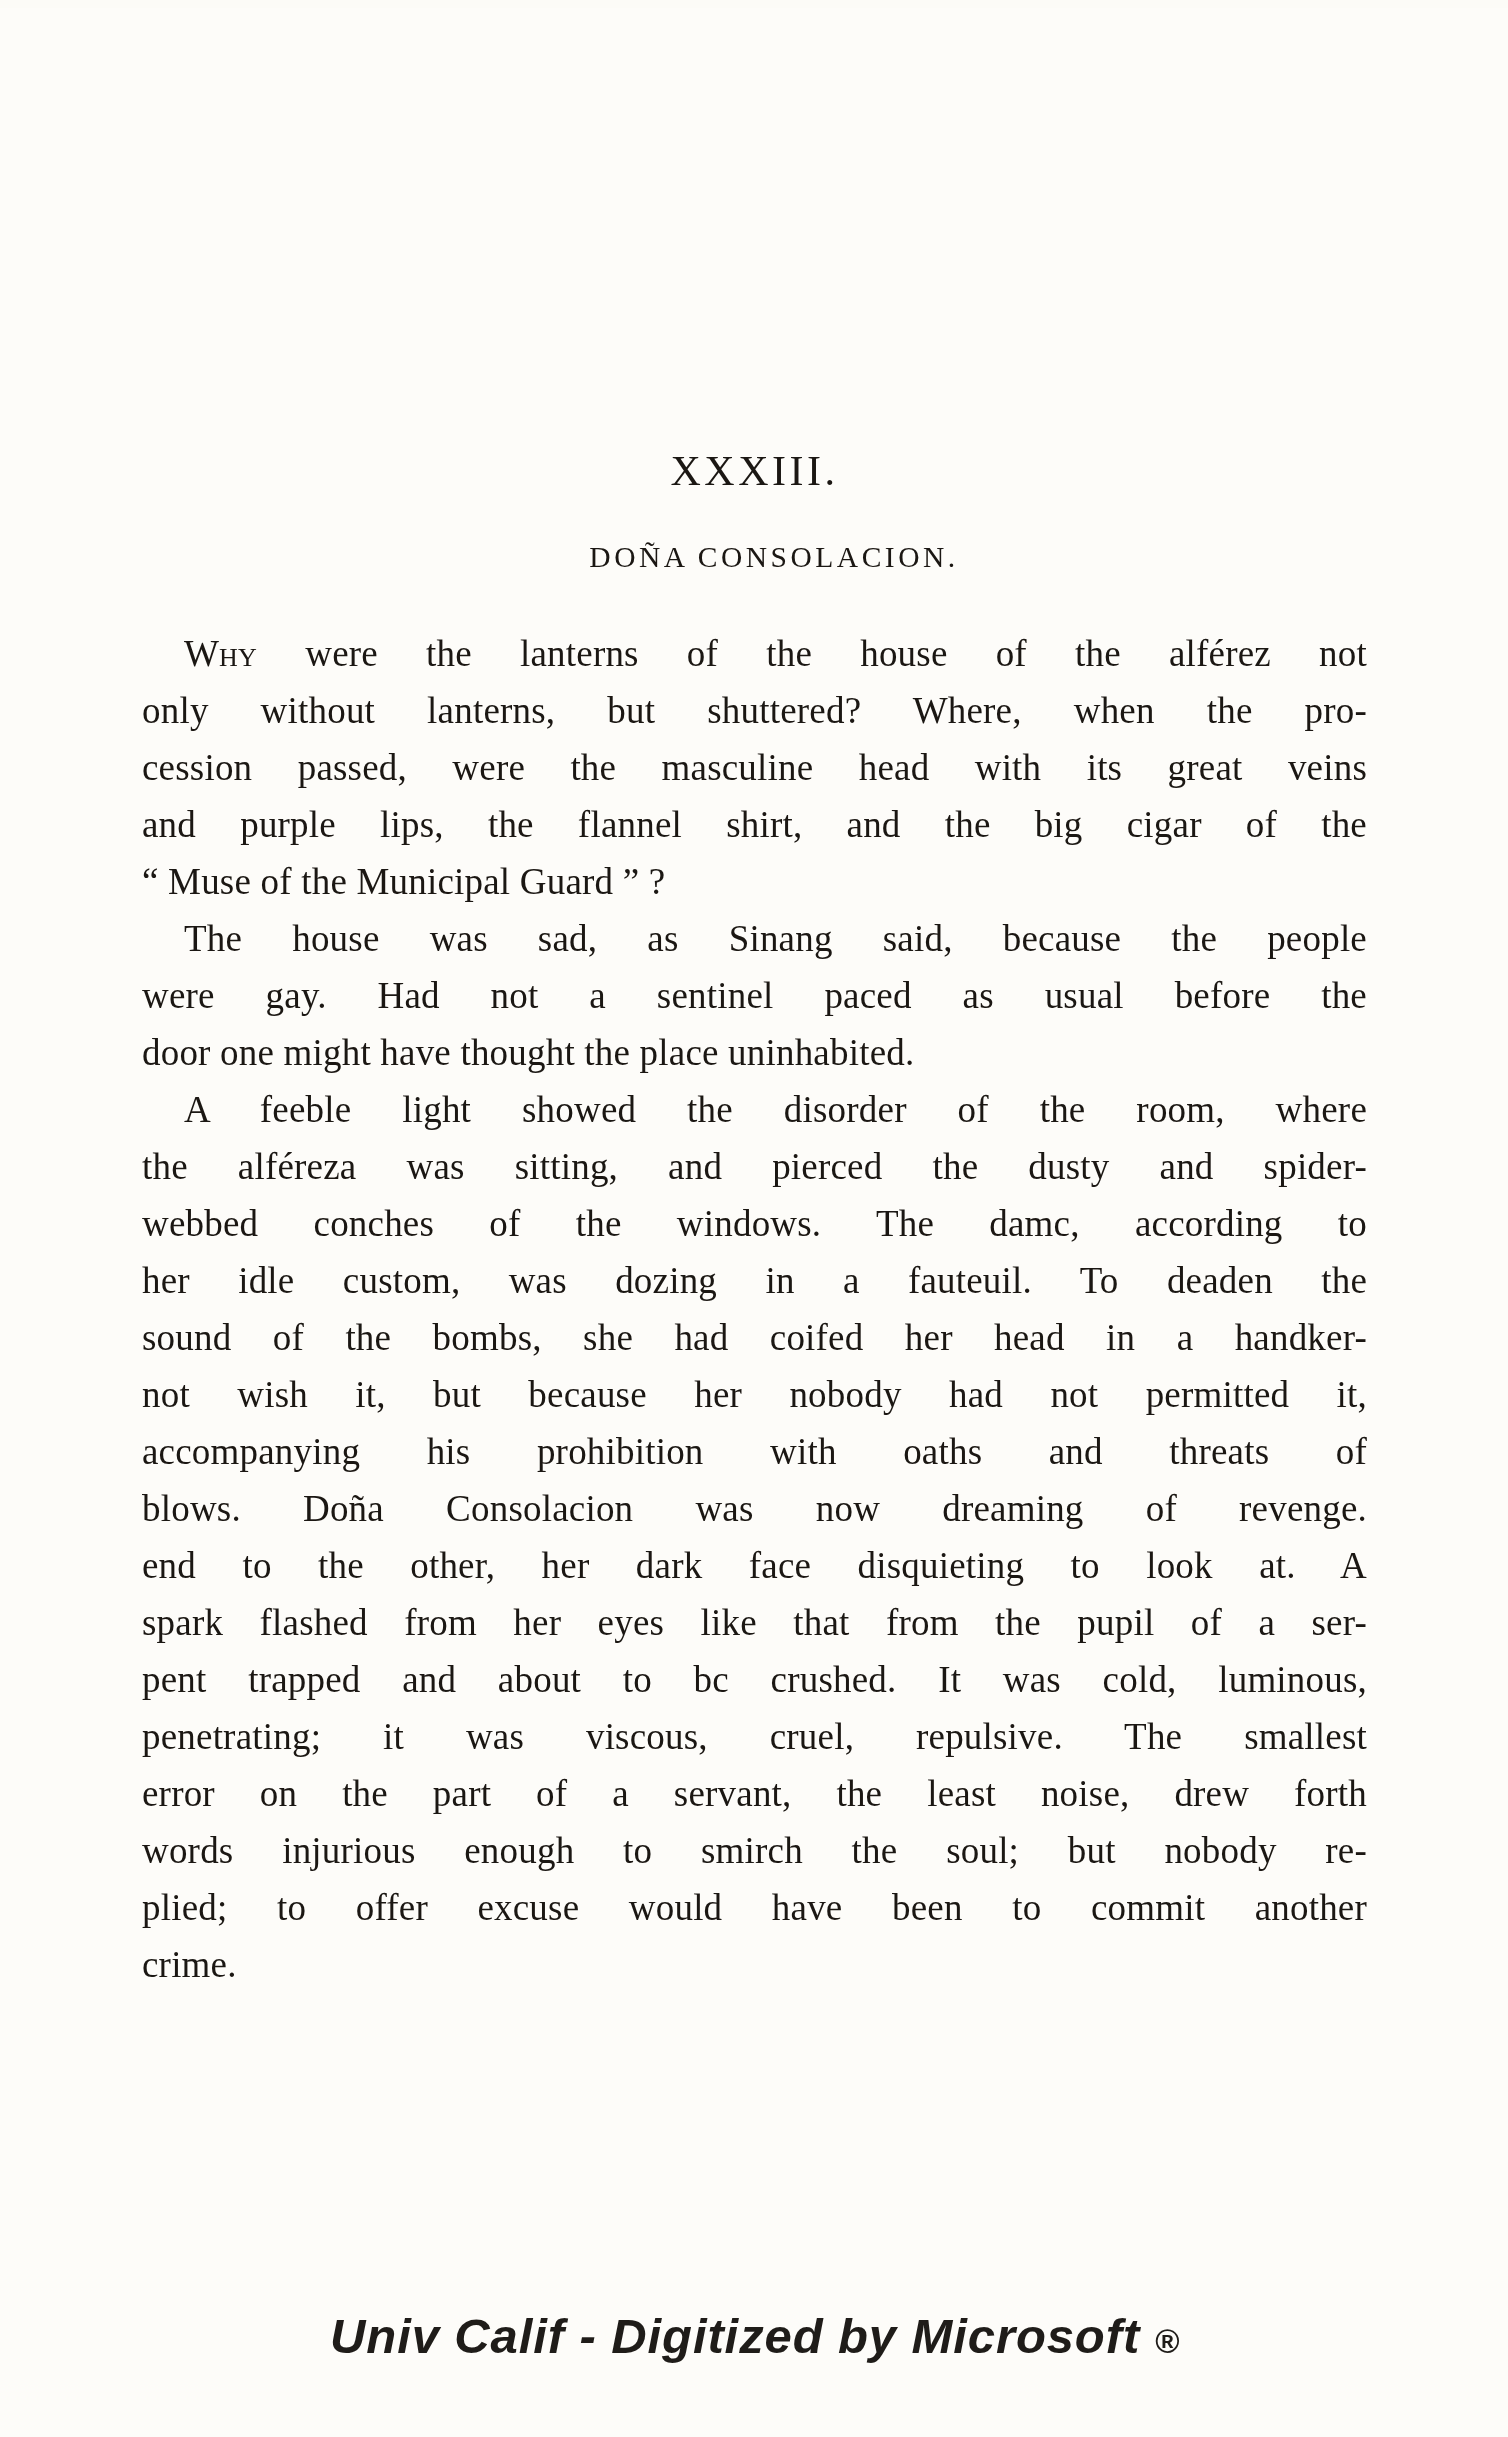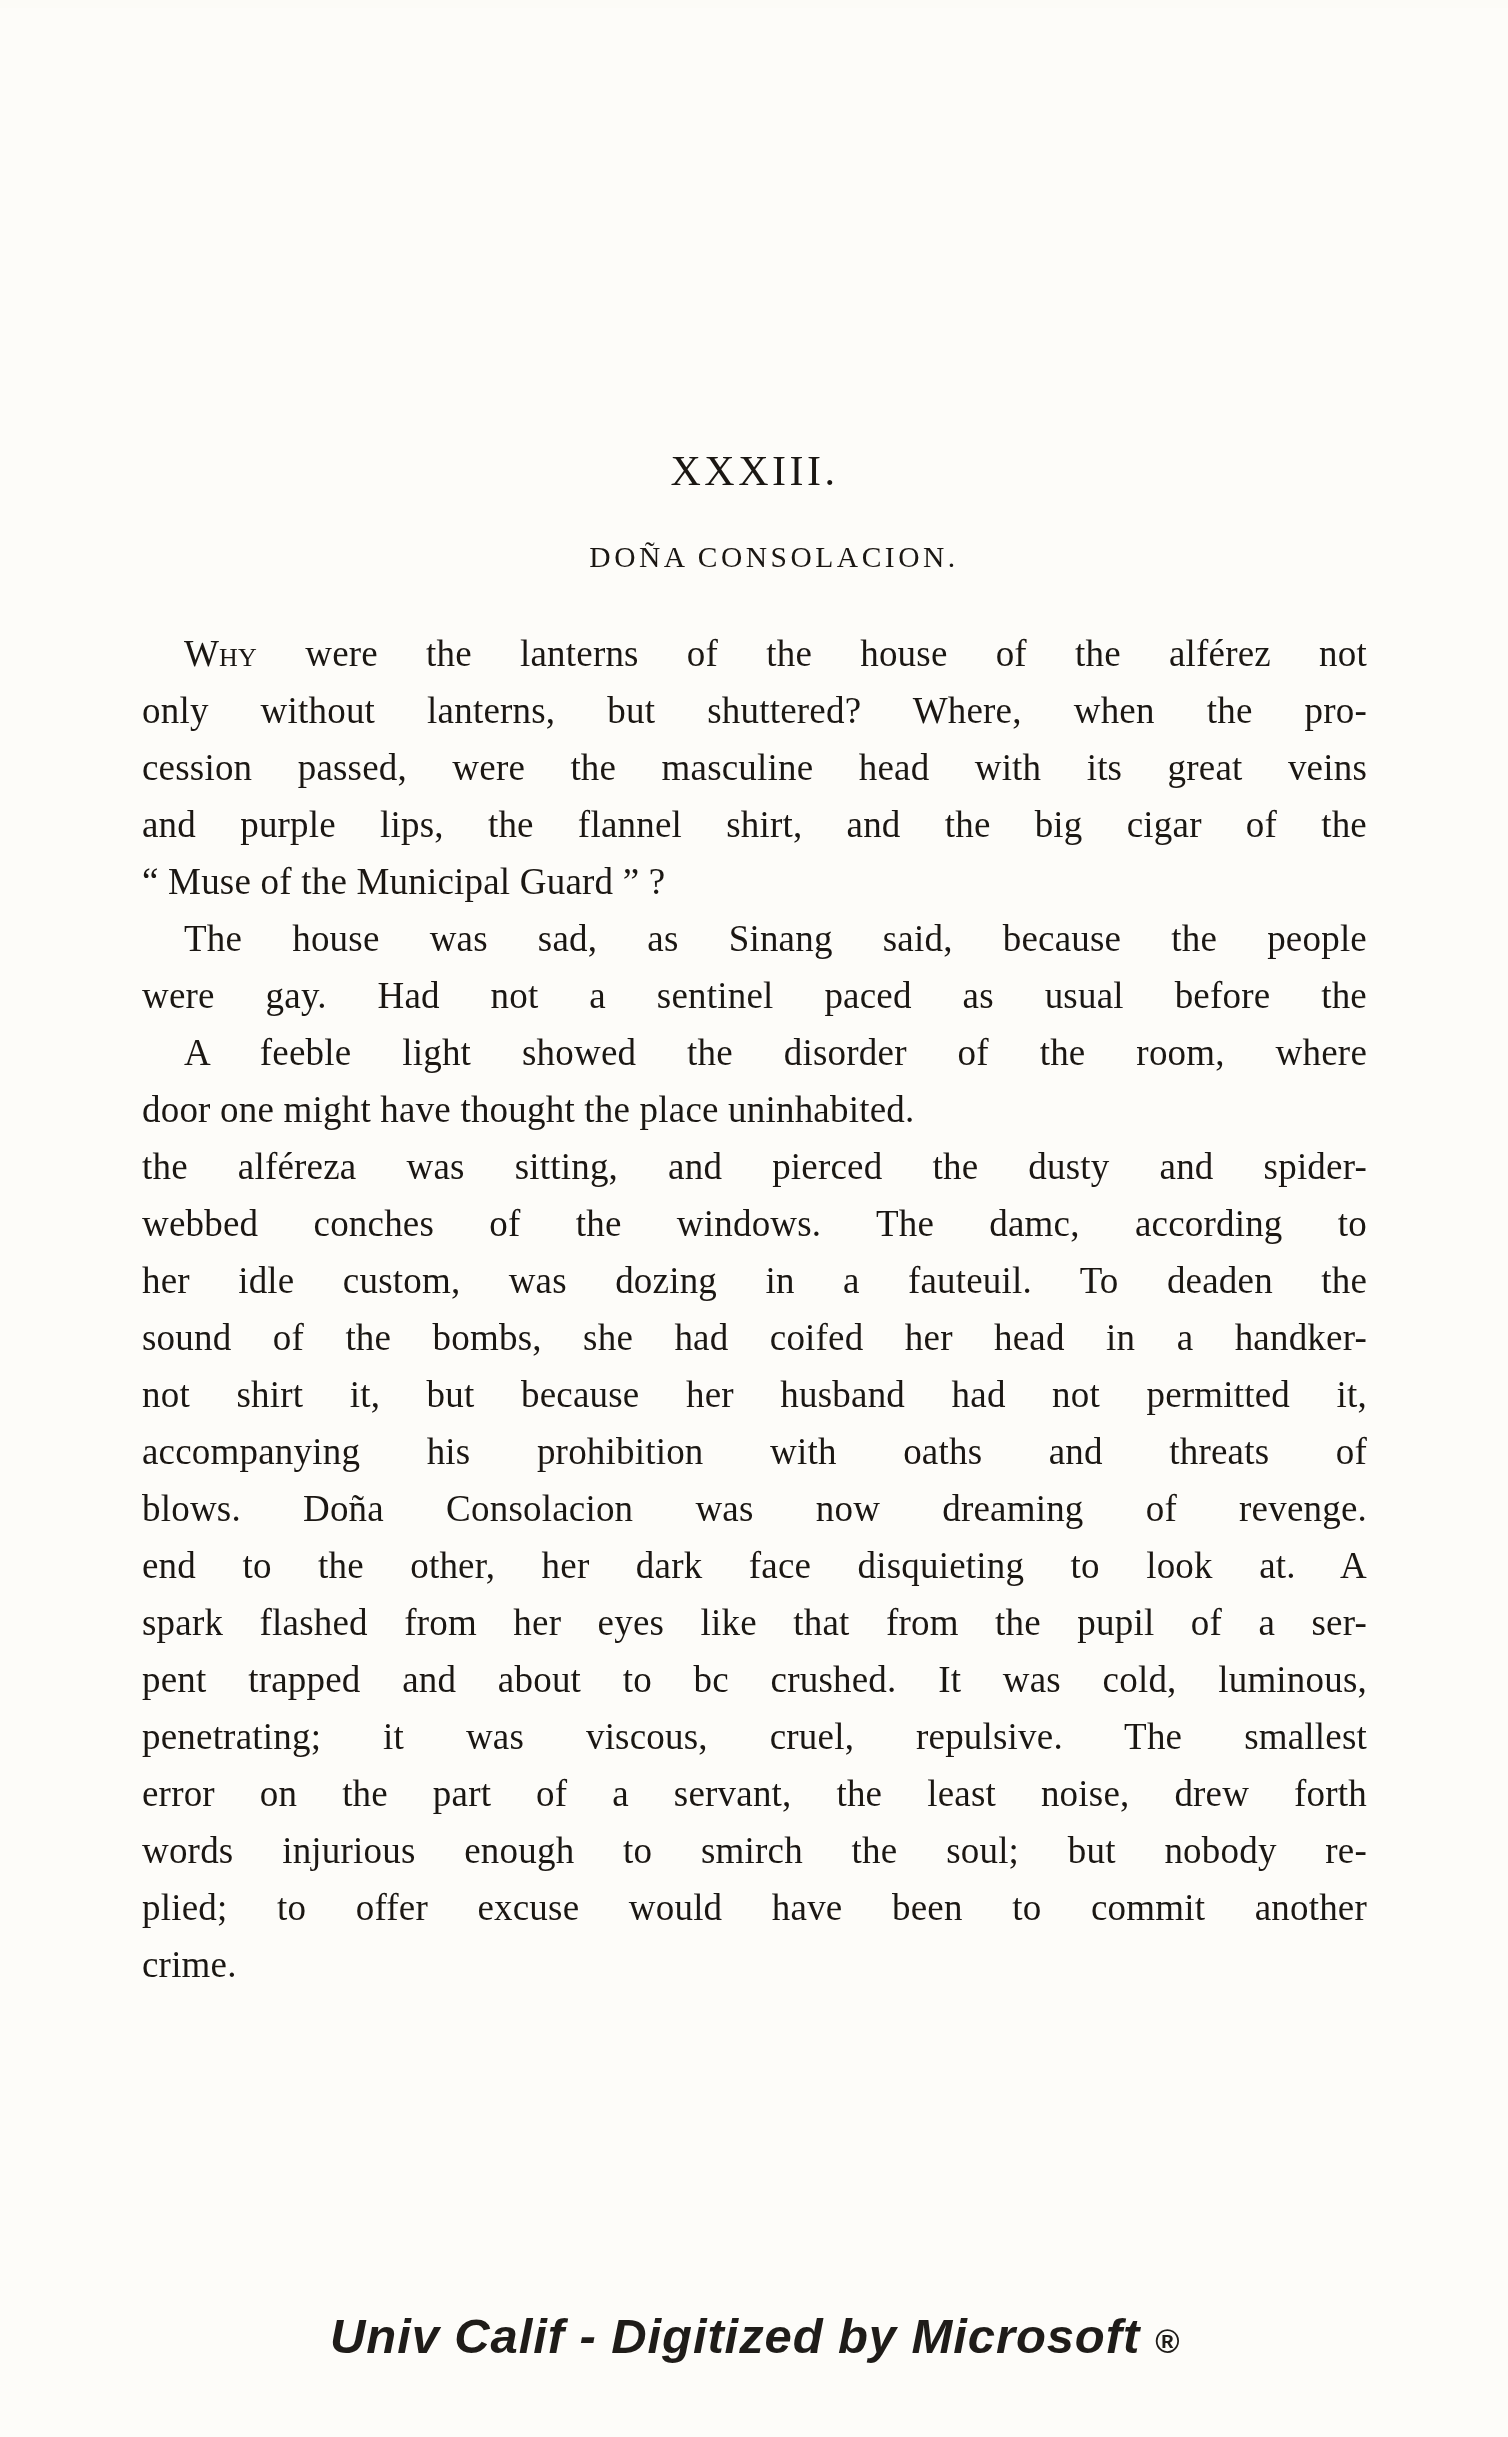--- a/index.html
+++ b/index.html
@@ -85,28 +85,28 @@
   <div class="body-text">
 
     <div class="line para-first"><span class="smallcaps">Why</span><span> were the lanterns of the house of the alférez not</span></div>
     <div class="line">only without lanterns, but shuttered?  Where, when the pro-</div>
     <div class="line">cession passed, were the masculine head with its great veins</div>
     <div class="line">and purple lips, the flannel shirt, and the big cigar of the</div>
     <div class="line last">“ Muse of the Municipal Guard ” ?</div>
 
     <div class="line para-first">The house was sad, as Sinang said, because the people</div>
     <div class="line">were gay.  Had not a sentinel paced as usual before the</div>
+    <div class="line last">door one might have thought the place uninhabited.</div>
+
     <div class="line para-first">A feeble light showed the disorder of the room, where</div>
-
-    <div class="line last">door one might have thought the place uninhabited.</div>
     <div class="line">the alféreza was sitting, and pierced the dusty and spider-</div>
     <div class="line">webbed conches of the windows.  The damc, according to</div>
     <div class="line">her idle custom, was dozing in a fauteuil.  To deaden the</div>
     <div class="line">sound of the bombs, she had coifed her head in a handker-</div>
-    <div class="line">not shirt it, but because her husband had not permitted it,</div>
+    <div class="line">not wish it, but because her nobody had not permitted it,</div>
     <div class="line">accompanying his prohibition with oaths and threats of</div>
     <div class="line">blows.  Doña Consolacion was now dreaming of revenge.</div>
     <div class="line">end to the other, her dark face disquieting to look at.  A</div>
     <div class="line">spark flashed from her eyes like that from the pupil of a ser-</div>
     <div class="line">pent trapped and about to bc crushed.  It was cold, luminous,</div>
     <div class="line">penetrating; it was viscous, cruel, repulsive.  The smallest</div>
     <div class="line">error on the part of a servant, the least noise, drew forth</div>
     <div class="line">words injurious enough to smirch the soul; but nobody re-</div>
     <div class="line">plied; to offer excuse would have been to commit another</div>
     <div class="line last">crime.</div>

